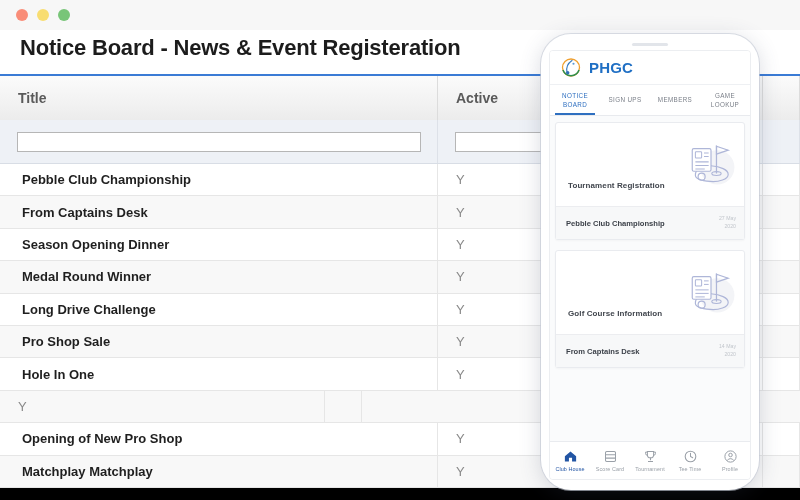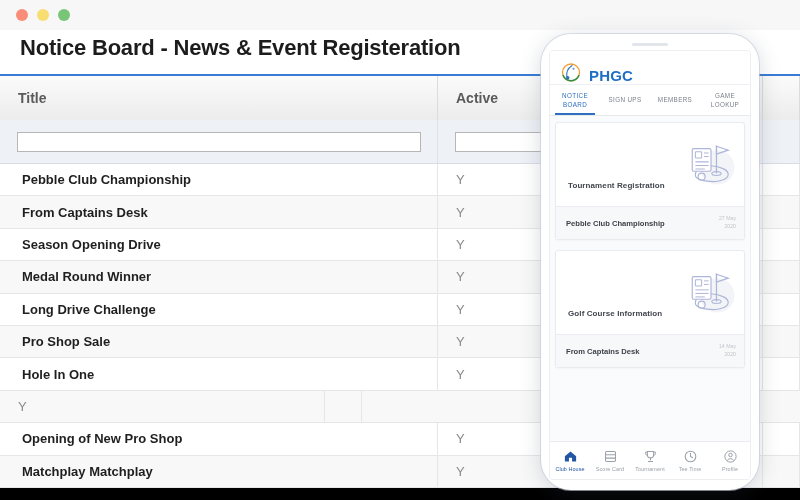--- a/index.html
+++ b/index.html
@@ -138,21 +138,21 @@
     background: #ffffff;
     border-radius: 4px;
     display: flex; flex-direction: column;
     overflow: hidden;
     border: 1px solid #eceef1;
   }
 
   
   .ph-header {
     height: 34px;
-    display: flex; align-items: flex-end;
+    display: flex; align-items: center;
     gap: 7px;
     padding-left: 10px;
     background: #ffffff;
     border-bottom: 1px solid #eef0f3;
   }
   .ph-logo { width: 22px; height: 22px; flex: 0 0 22px; }
   .ph-brand {
     font-size: 15px;
     font-weight: bold;
     color: #1f6fc4;
@@ -288,21 +288,21 @@
           <div class="cell col-title">Pebble Club Championship</div>
           <div class="cell col-active active-cell">Y</div>
           <div class="cell col-extra"></div>
         </div>
         <div class="grid-row alt">
           <div class="cell col-title">From Captains Desk</div>
           <div class="cell col-active active-cell">Y</div>
           <div class="cell col-extra"></div>
         </div>
         <div class="grid-row">
-          <div class="cell col-title">Season Opening Drive</div>
+          <div class="cell col-title">Season Opening Dinner</div>
           <div class="cell col-active active-cell">Y</div>
           <div class="cell col-extra"></div>
         </div>
         <div class="grid-row alt">
           <div class="cell col-title">Medal Round Winner</div>
           <div class="cell col-active active-cell">Y</div>
           <div class="cell col-extra"></div>
         </div>
         <div class="grid-row">
           <div class="cell col-title">Long Drive Challenge</div>

